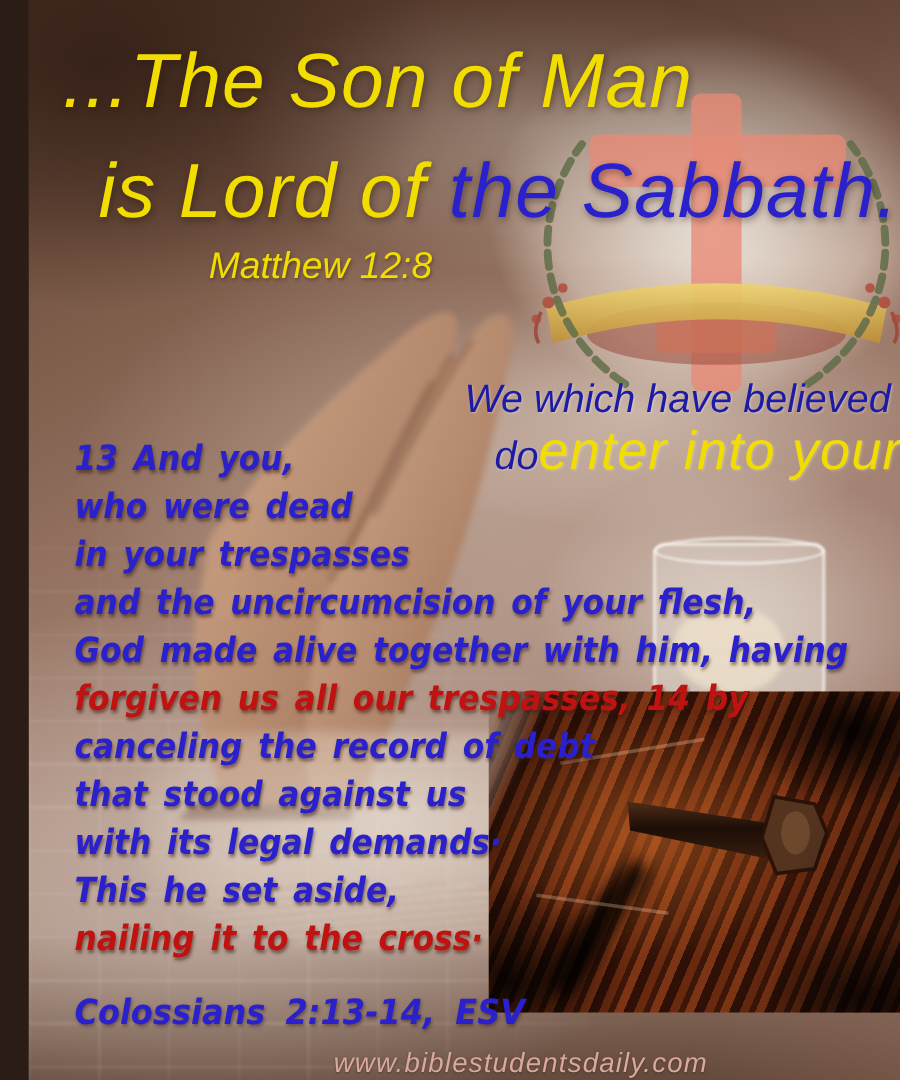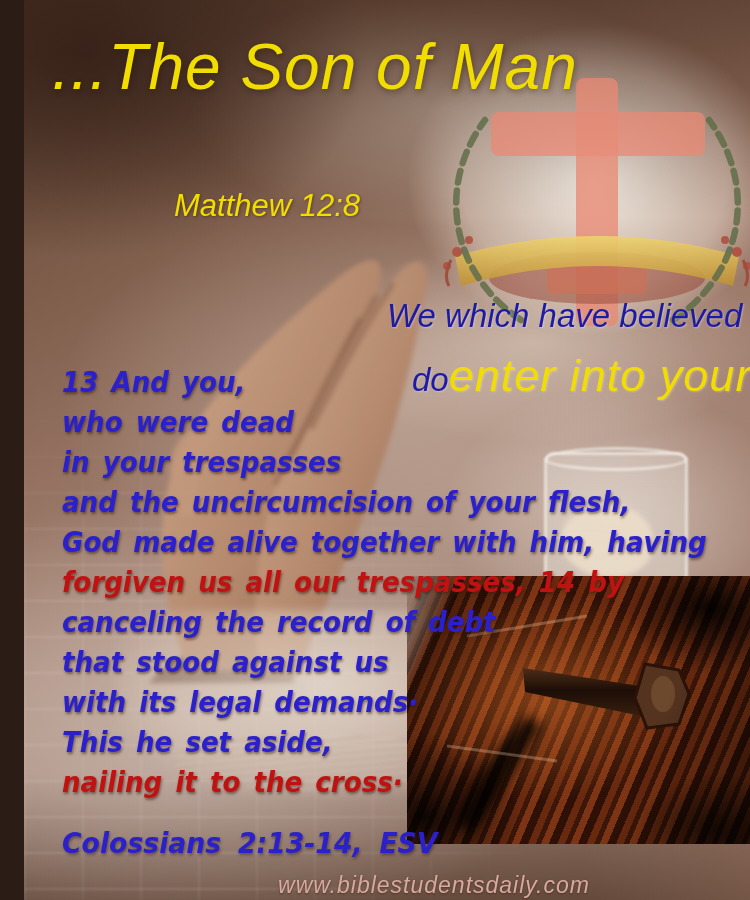--- a/index.html
+++ b/index.html
@@ -67,22 +67,22 @@
     content:""; position:absolute; inset:0;
     background: linear-gradient(115deg, rgba(0,0,0,.45), transparent 28%, transparent 68%, rgba(0,0,0,.55));
   }
   .nail-svg { position:absolute; inset:0; width:100%; height:100%; }
 
   
   .t { position:absolute; white-space:nowrap; }
   .title1 { left:28px; top:30px;  font-size:64px; font-style:italic; letter-spacing:1px; color:var(--yellow); text-shadow:1px 2px 6px rgba(40,20,10,.45); }
   .title2 { left:58px; top:122px; font-size:64px; font-style:italic; letter-spacing:1px; text-shadow:1px 2px 6px rgba(40,20,10,.45); }
   .title2 .y { color:var(--yellow); } .title2 .b { color:var(--blue); }
-  .ref-matthew { left:150px; top:188px; font-size:31px; font-style:italic; color:var(--yellow); text-shadow:1px 1px 3px rgba(40,20,10,.4); }
-  .heb1 { left:363px; top:297px; font-size:33px; font-style:italic; color:var(--navy); text-shadow:1px 1px 2px rgba(250,244,234,.35); }
+  .ref-matthew { left:150px; top:204px; font-size:31px; font-style:italic; color:var(--yellow); text-shadow:1px 1px 3px rgba(40,20,10,.4); }
+  .heb1 { left:363px; top:313px; font-size:33px; font-style:italic; color:var(--navy); text-shadow:1px 1px 2px rgba(250,244,234,.35); }
   .heb2 { left:388px; top:350px; font-style:italic; display:flex; align-items:baseline; text-shadow:1px 1px 2px rgba(250,244,234,.3); }
   .heb2 .small { font-size:33px; color:var(--navy); }
   .heb2 .large { font-size:45px; color:var(--yellow); letter-spacing:1px; }
   .heb2 .dot   { font-size:45px; color:var(--navy); }
   .ref-hebrews { left:565px; top:407px; font-size:31px; font-style:italic; color:var(--navy); }
   .script { font-family:"DejaVu Sans", sans-serif; font-weight:bold; font-style:italic; word-spacing:.28em; }
   .passage { position:absolute; left:38px; top:362px; transform:scaleX(.9); transform-origin:left top; }
   .passage-line { height:40px; font-size:29px; line-height:40px; color:var(--blue); white-space:nowrap;
                   text-shadow:1px 2px 3px rgba(55,28,16,.55); }
   .passage-line[data-color="red"] { color:var(--red); }
@@ -167,20 +167,21 @@
       </defs>
       <path d="M 135,150 C 110,190 85,235 70,250 C 55,262 45,250 55,230 C 70,195 100,160 120,140 Z" fill="#000" opacity=".8" filter="url(#soft)"></path>
       <path d="M 116,92 L 246,112 L 244,142 L 118,116 Z" fill="url(#nailGrad)"></path>
       <path d="M 238,88 L 272,94 L 282,118 L 272,148 L 240,152 L 228,122 Z" fill="#55341f" stroke="#2a1208" stroke-width="3"></path>
       <ellipse cx="256" cy="118" rx="12" ry="18" fill="#7c5636" opacity=".6"></ellipse>
       <path d="M 60,60 L 180,40 M 40,170 L 150,185" stroke="rgba(255,220,180,.28)" stroke-width="3"></path>
     </svg>
   </div>
 
   <div class="t title1">...The Son of Man</div>
+  <div class="t title2"><span class="y">is Lord of </span><span class="b">the Sabbath.</span></div>
   <div class="t ref-matthew">Matthew 12:8</div>
 
   <div class="t heb1">We which have believed</div>
   <div class="t heb2">
       <span class="small">do </span>
       <span class="large">enter into your</span>
       <span class="dot">.</span>
     </div>
 
   <div class="passage script">

